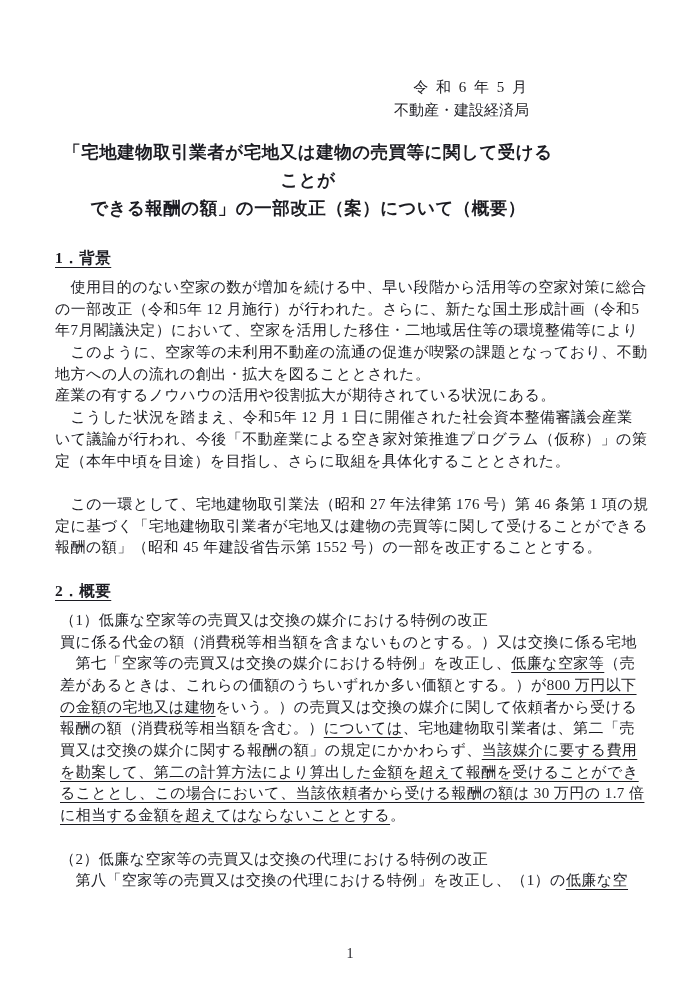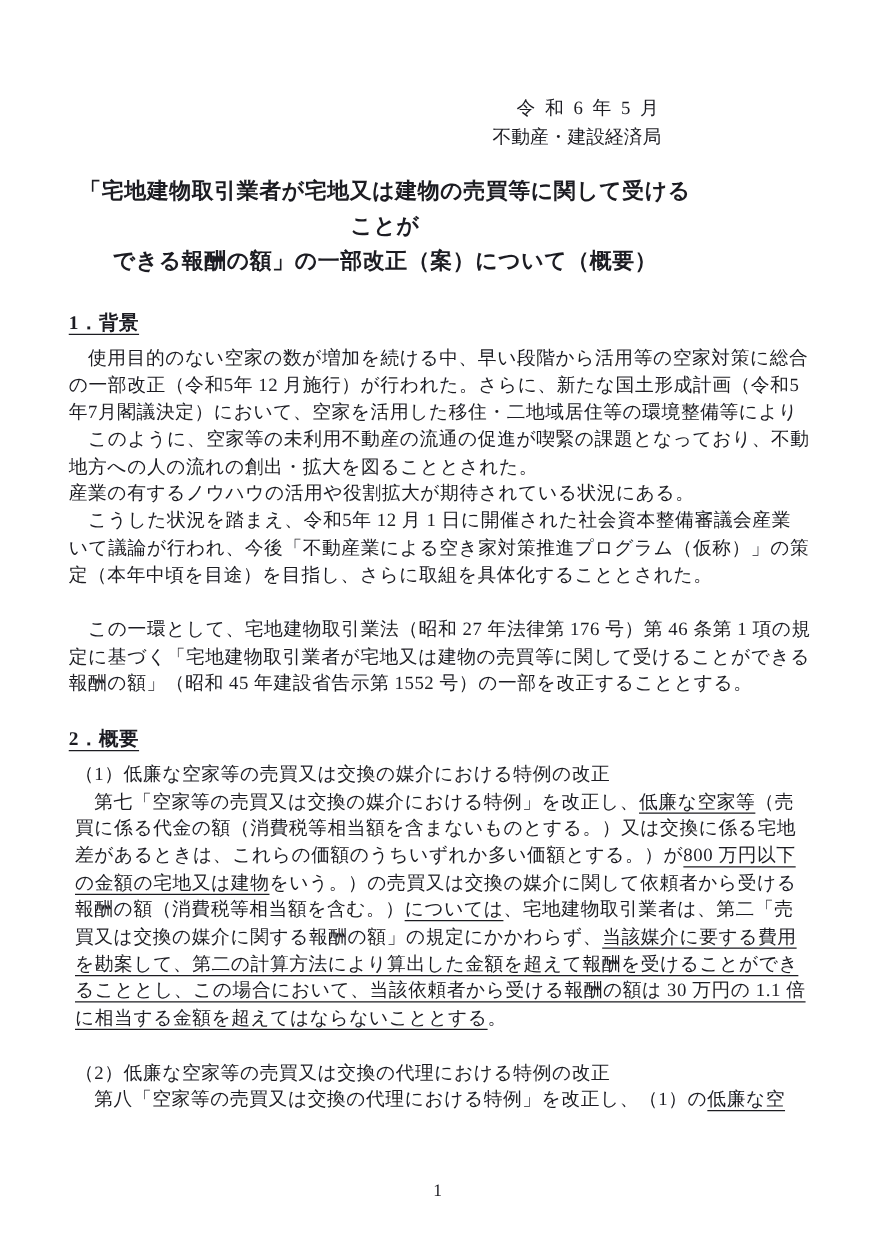--- a/index.html
+++ b/index.html
@@ -97,28 +97,28 @@
         <div class="tline">　この一環として、宅地建物取引業法（昭和 27 年法律第 176 号）第 46 条第 1 項の規</div>
         <div class="tline">定に基づく「宅地建物取引業者が宅地又は建物の売買等に関して受けることができる</div>
         <div class="tline">報酬の額」（昭和 45 年建設省告示第 1552 号）の一部を改正することとする。</div>
       </div>
   </div>
 
   <div class="section section-2">
     <div class="section-heading">2．概要</div>
     <div class="body-lines">
         <div class="tline">（1）低廉な空家等の売買又は交換の媒介における特例の改正</div>
+        <div class="tline">買に係る代金の額（消費税等相当額を含まないものとする。）又は交換に係る宅地</div>
         <div class="tline"><span>　第七「空家等の売買又は交換の媒介における特例」を改正し、</span><span class="u">低廉な空家等</span><span>（売</span></div>
-        <div class="tline">買に係る代金の額（消費税等相当額を含まないものとする。）又は交換に係る宅地</div>
         <div class="tline"><span>差があるときは、これらの価額のうちいずれか多い価額とする。）が</span><span class="u">800 万円以下</span></div>
         <div class="tline"><span class="u">の金額の宅地又は建物</span><span>をいう。）の売買又は交換の媒介に関して依頼者から受ける</span></div>
         <div class="tline"><span>報酬の額（消費税等相当額を含む。）</span><span class="u">については</span><span>、宅地建物取引業者は、第二「売</span></div>
         <div class="tline"><span>買又は交換の媒介に関する報酬の額」の規定にかかわらず、</span><span class="u">当該媒介に要する費用</span></div>
         <div class="tline"><span class="u">を勘案して、第二の計算方法により算出した金額を超えて報酬を受けることができ</span></div>
-        <div class="tline"><span class="u">ることとし、この場合において、当該依頼者から受ける報酬の額は 30 万円の 1.1 倍</span></div>
+        <div class="tline"><span class="u">ることとし、この場合において、当該依頼者から受ける報酬の額は 30 万円の 1.7 倍</span></div>
         <div class="tline"><span class="u">に相当する金額を超えてはならないこととする</span><span>。</span></div>
         <div class="tline">&nbsp;</div>
         <div class="tline">（2）低廉な空家等の売買又は交換の代理における特例の改正</div>
         <div class="tline"><span>　第八「空家等の売買又は交換の代理における特例」を改正し、（1）の</span><span class="u">低廉な空</span></div>
       </div>
   </div>
 
 </div>
 
 <div class="footer-pagenum">1</div>

